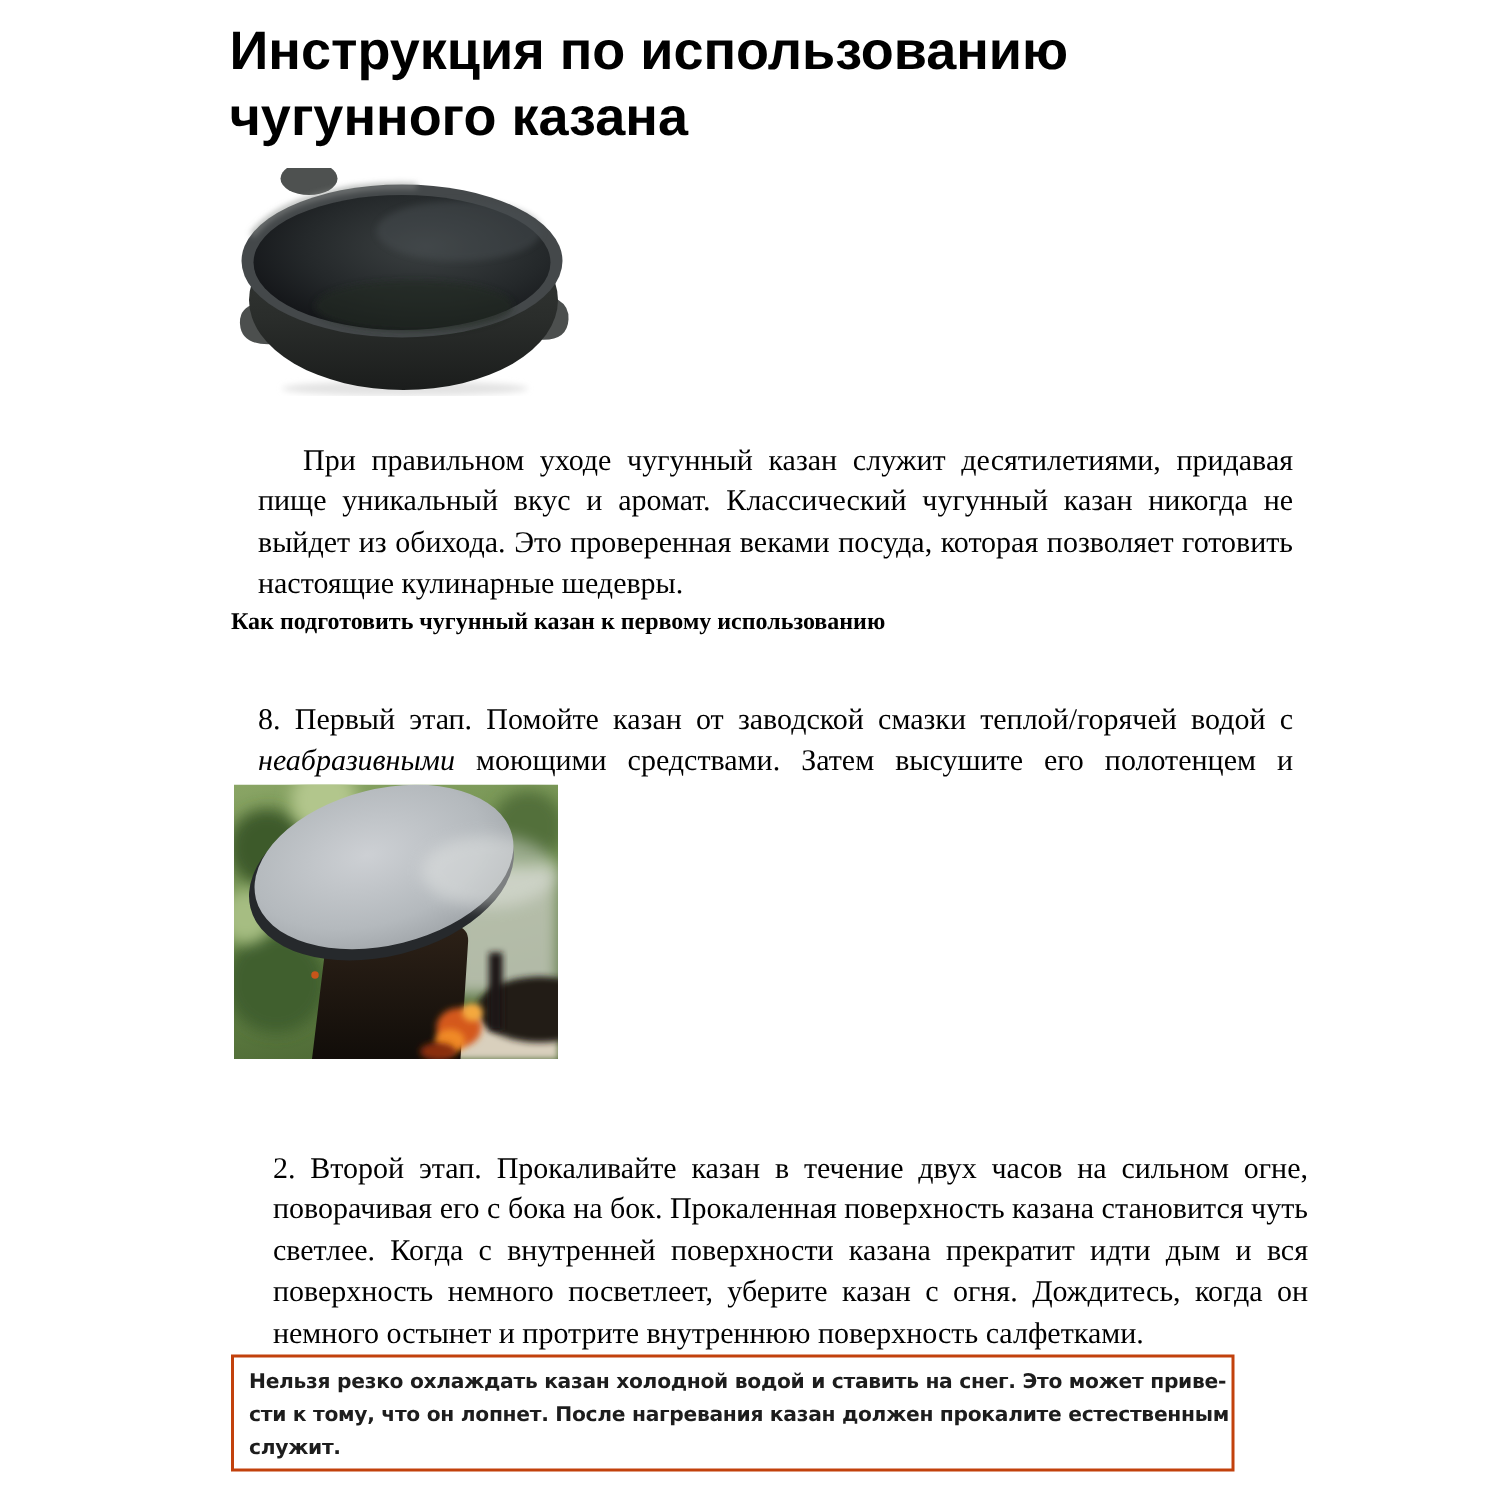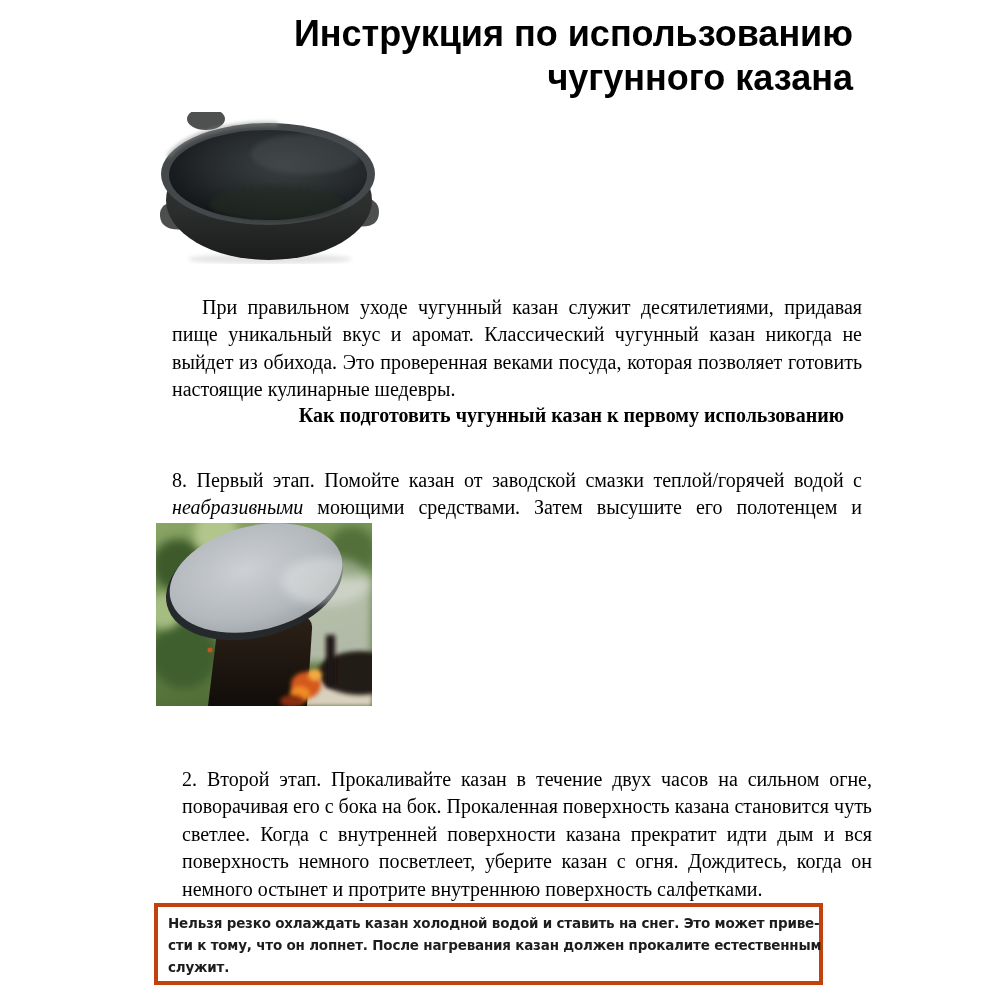--- a/index.html
+++ b/index.html
@@ -1,34 +1,34 @@
 <!DOCTYPE html>
 <html><head>
 <meta charset="utf-8">
 <style>
   html,body{margin:0;padding:0;background:#ffffff;}
   .page{position:relative;width:1000px;height:1000px;background:#ffffff;overflow:hidden;
         font-family:"Liberation Serif", serif;color:#000;}
   .abs{position:absolute;}
   .doc-title{left:153px;top:12px;width:700px;
         font-family:"Liberation Sans", sans-serif;font-weight:bold;
-        font-size:36px;line-height:44px;color:#000;margin:0;text-align:right;}
+        font-size:36px;line-height:44px;color:#000;margin:0;}
   .body-par{width:690px;font-size:20px;line-height:27.4px;text-align:justify;margin:18px;}
   .intro{left:154px;top:276px;text-indent:30px;}
   .section-heading{left:154px;top:402px;width:690px;margin:0;
-        font-size:20px;font-weight:bold;text-align:right;line-height:26px;}
+        font-size:16px;font-weight:bold;text-align:left;line-height:26px;}
   .step1{left:154px;top:449px;}
   .step2{left:164px;top:748px;}
   .italic{font-style:italic;}
   .fig1{left:158px;top:112px;width:222px;height:152px;}
   .fig2{left:156px;top:523px;width:216px;height:183px;}
   .fig2 svg{display:block;}
   .figcaption{left:156px;top:707px;width:560px;font-size:17px;line-height:20px;}
   .warning-box{left:154px;top:903px;width:669px;box-sizing:border-box;
-        border:4px solid #c2410c;padding:5px 10px 3px 10px;background:#fff;}
+        border:2px solid #c2410c;padding:5px 10px 3px 10px;background:#fff;}
   .warning-line{font-family:"DejaVu Sans", sans-serif;font-weight:bold;
         font-size:13.5px;line-height:22px;letter-spacing:-0.2px;color:#1d1d1d;white-space:nowrap;}
 </style>
 </head>
 <body>
 
 <div class="page">
 
   <h1 class="abs doc-title">Инструкция по использованию чугунного казана</h1>
 

